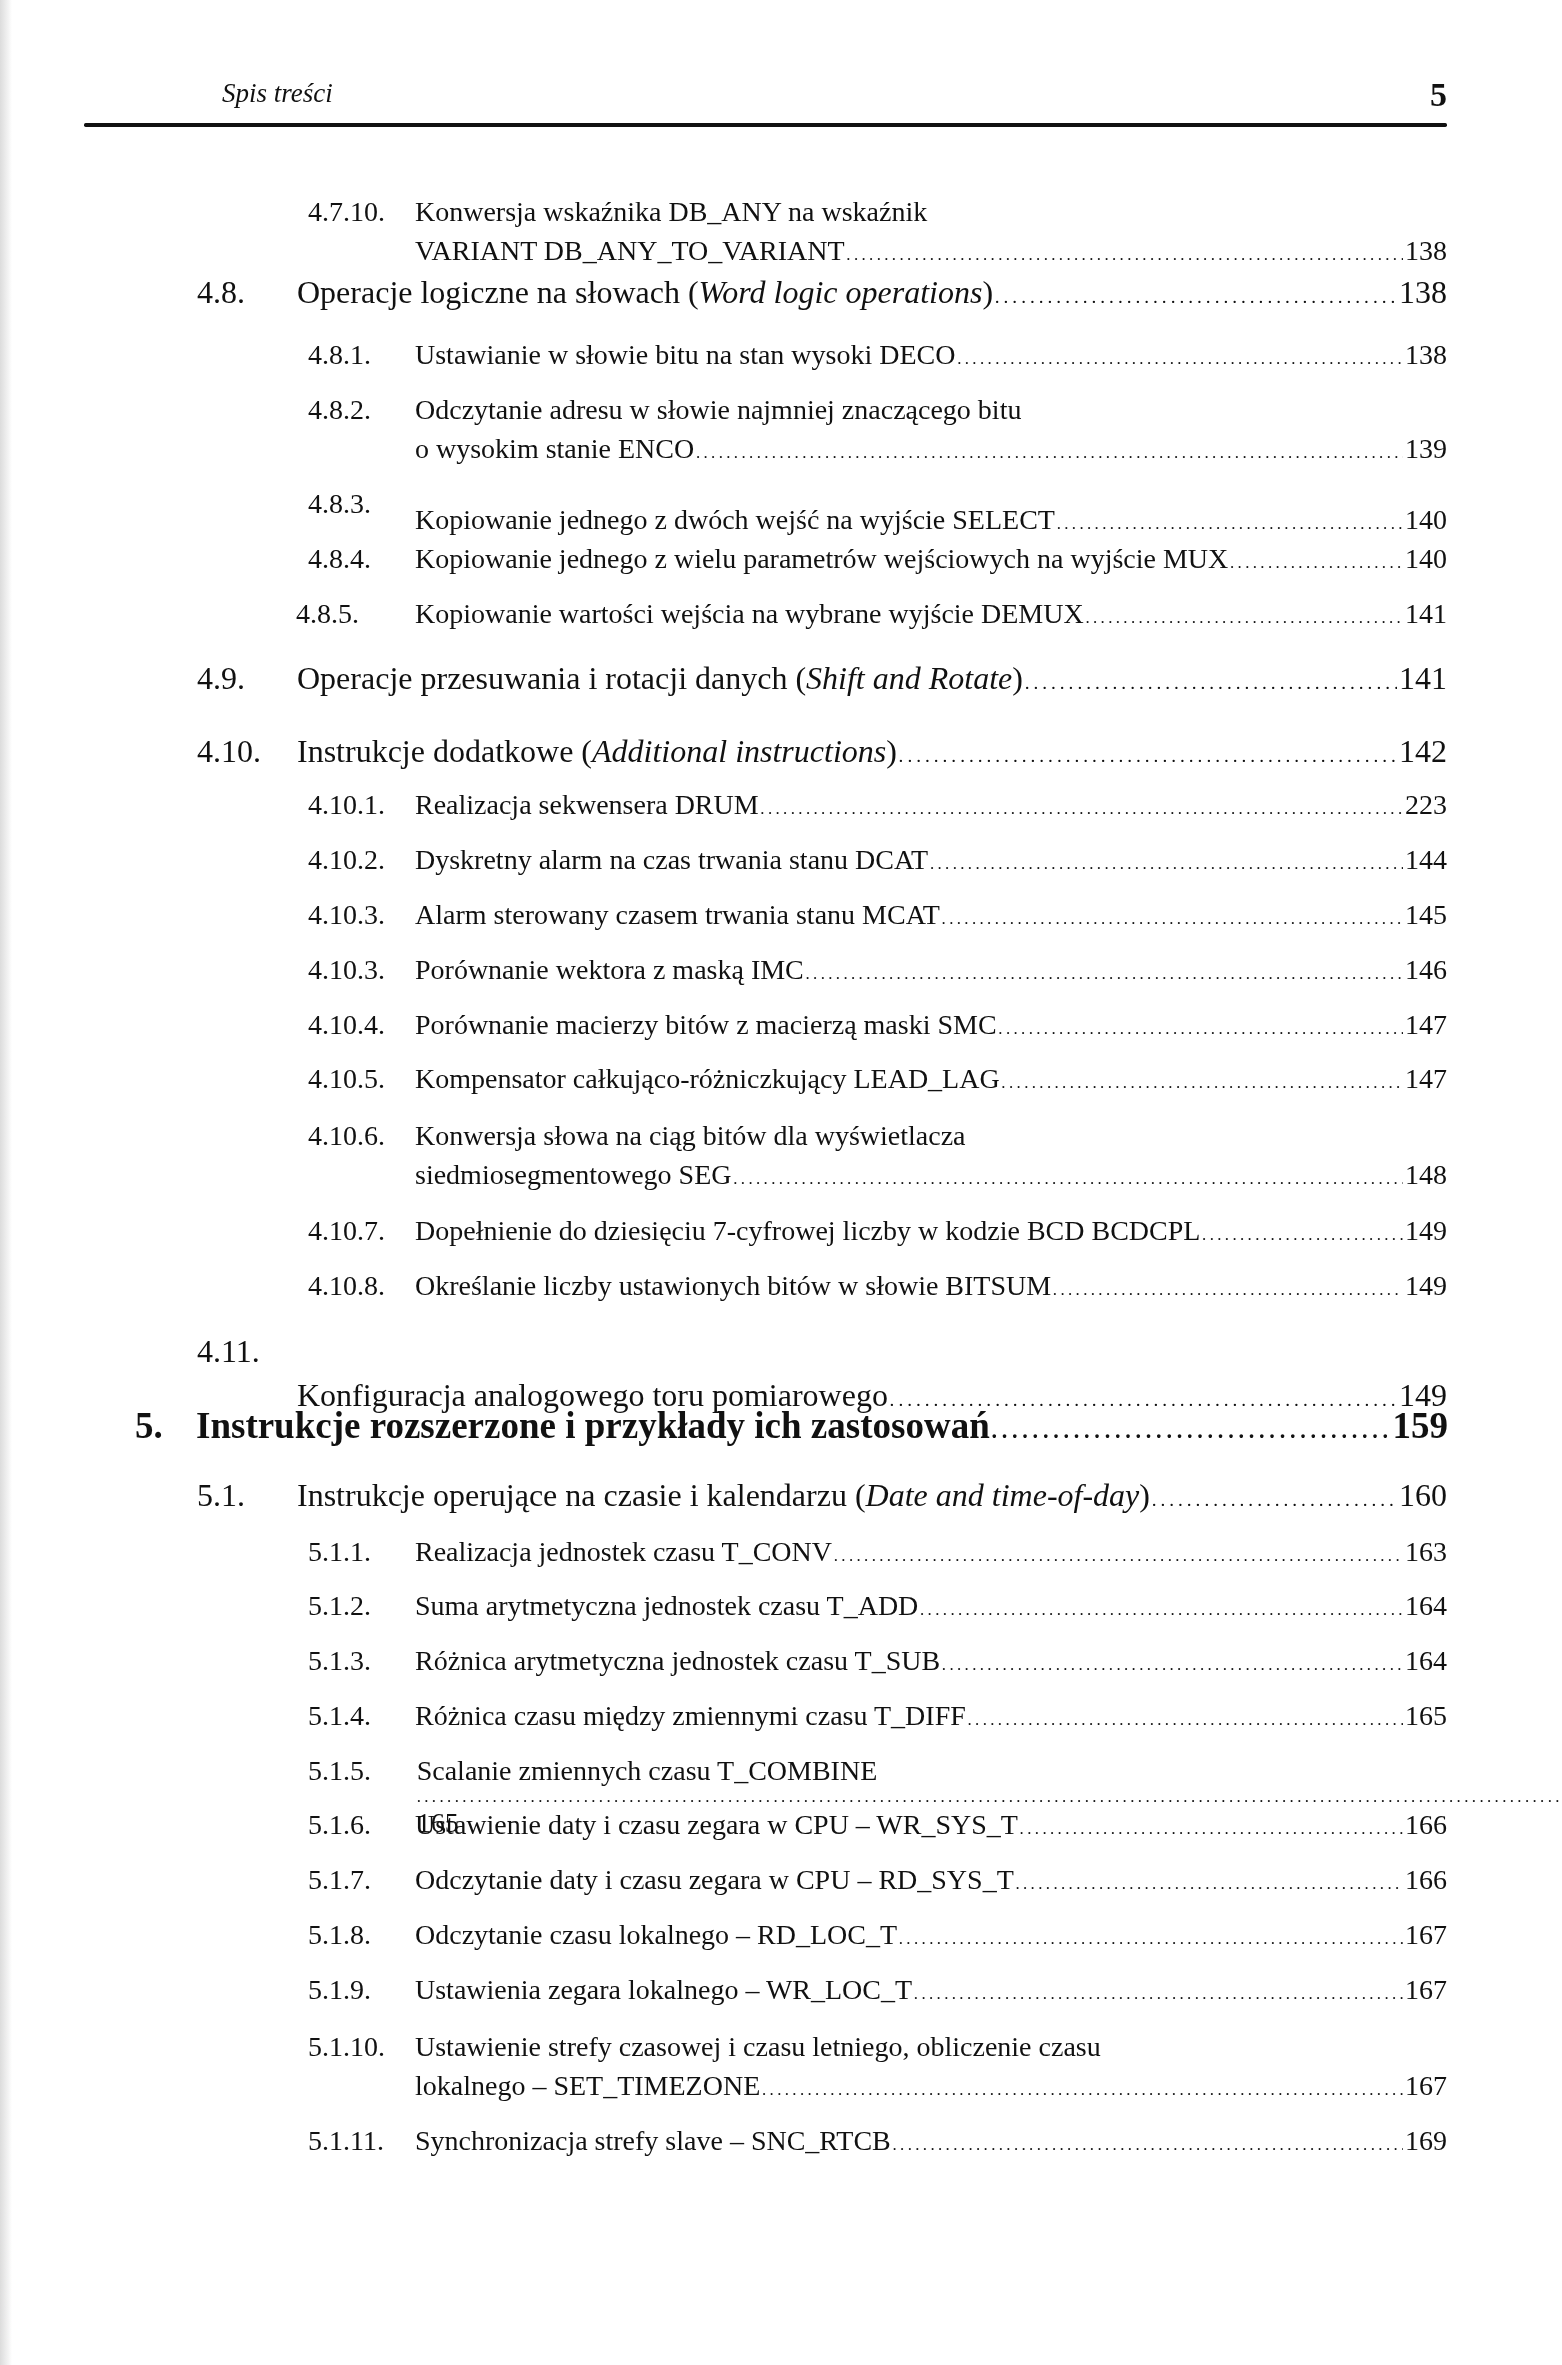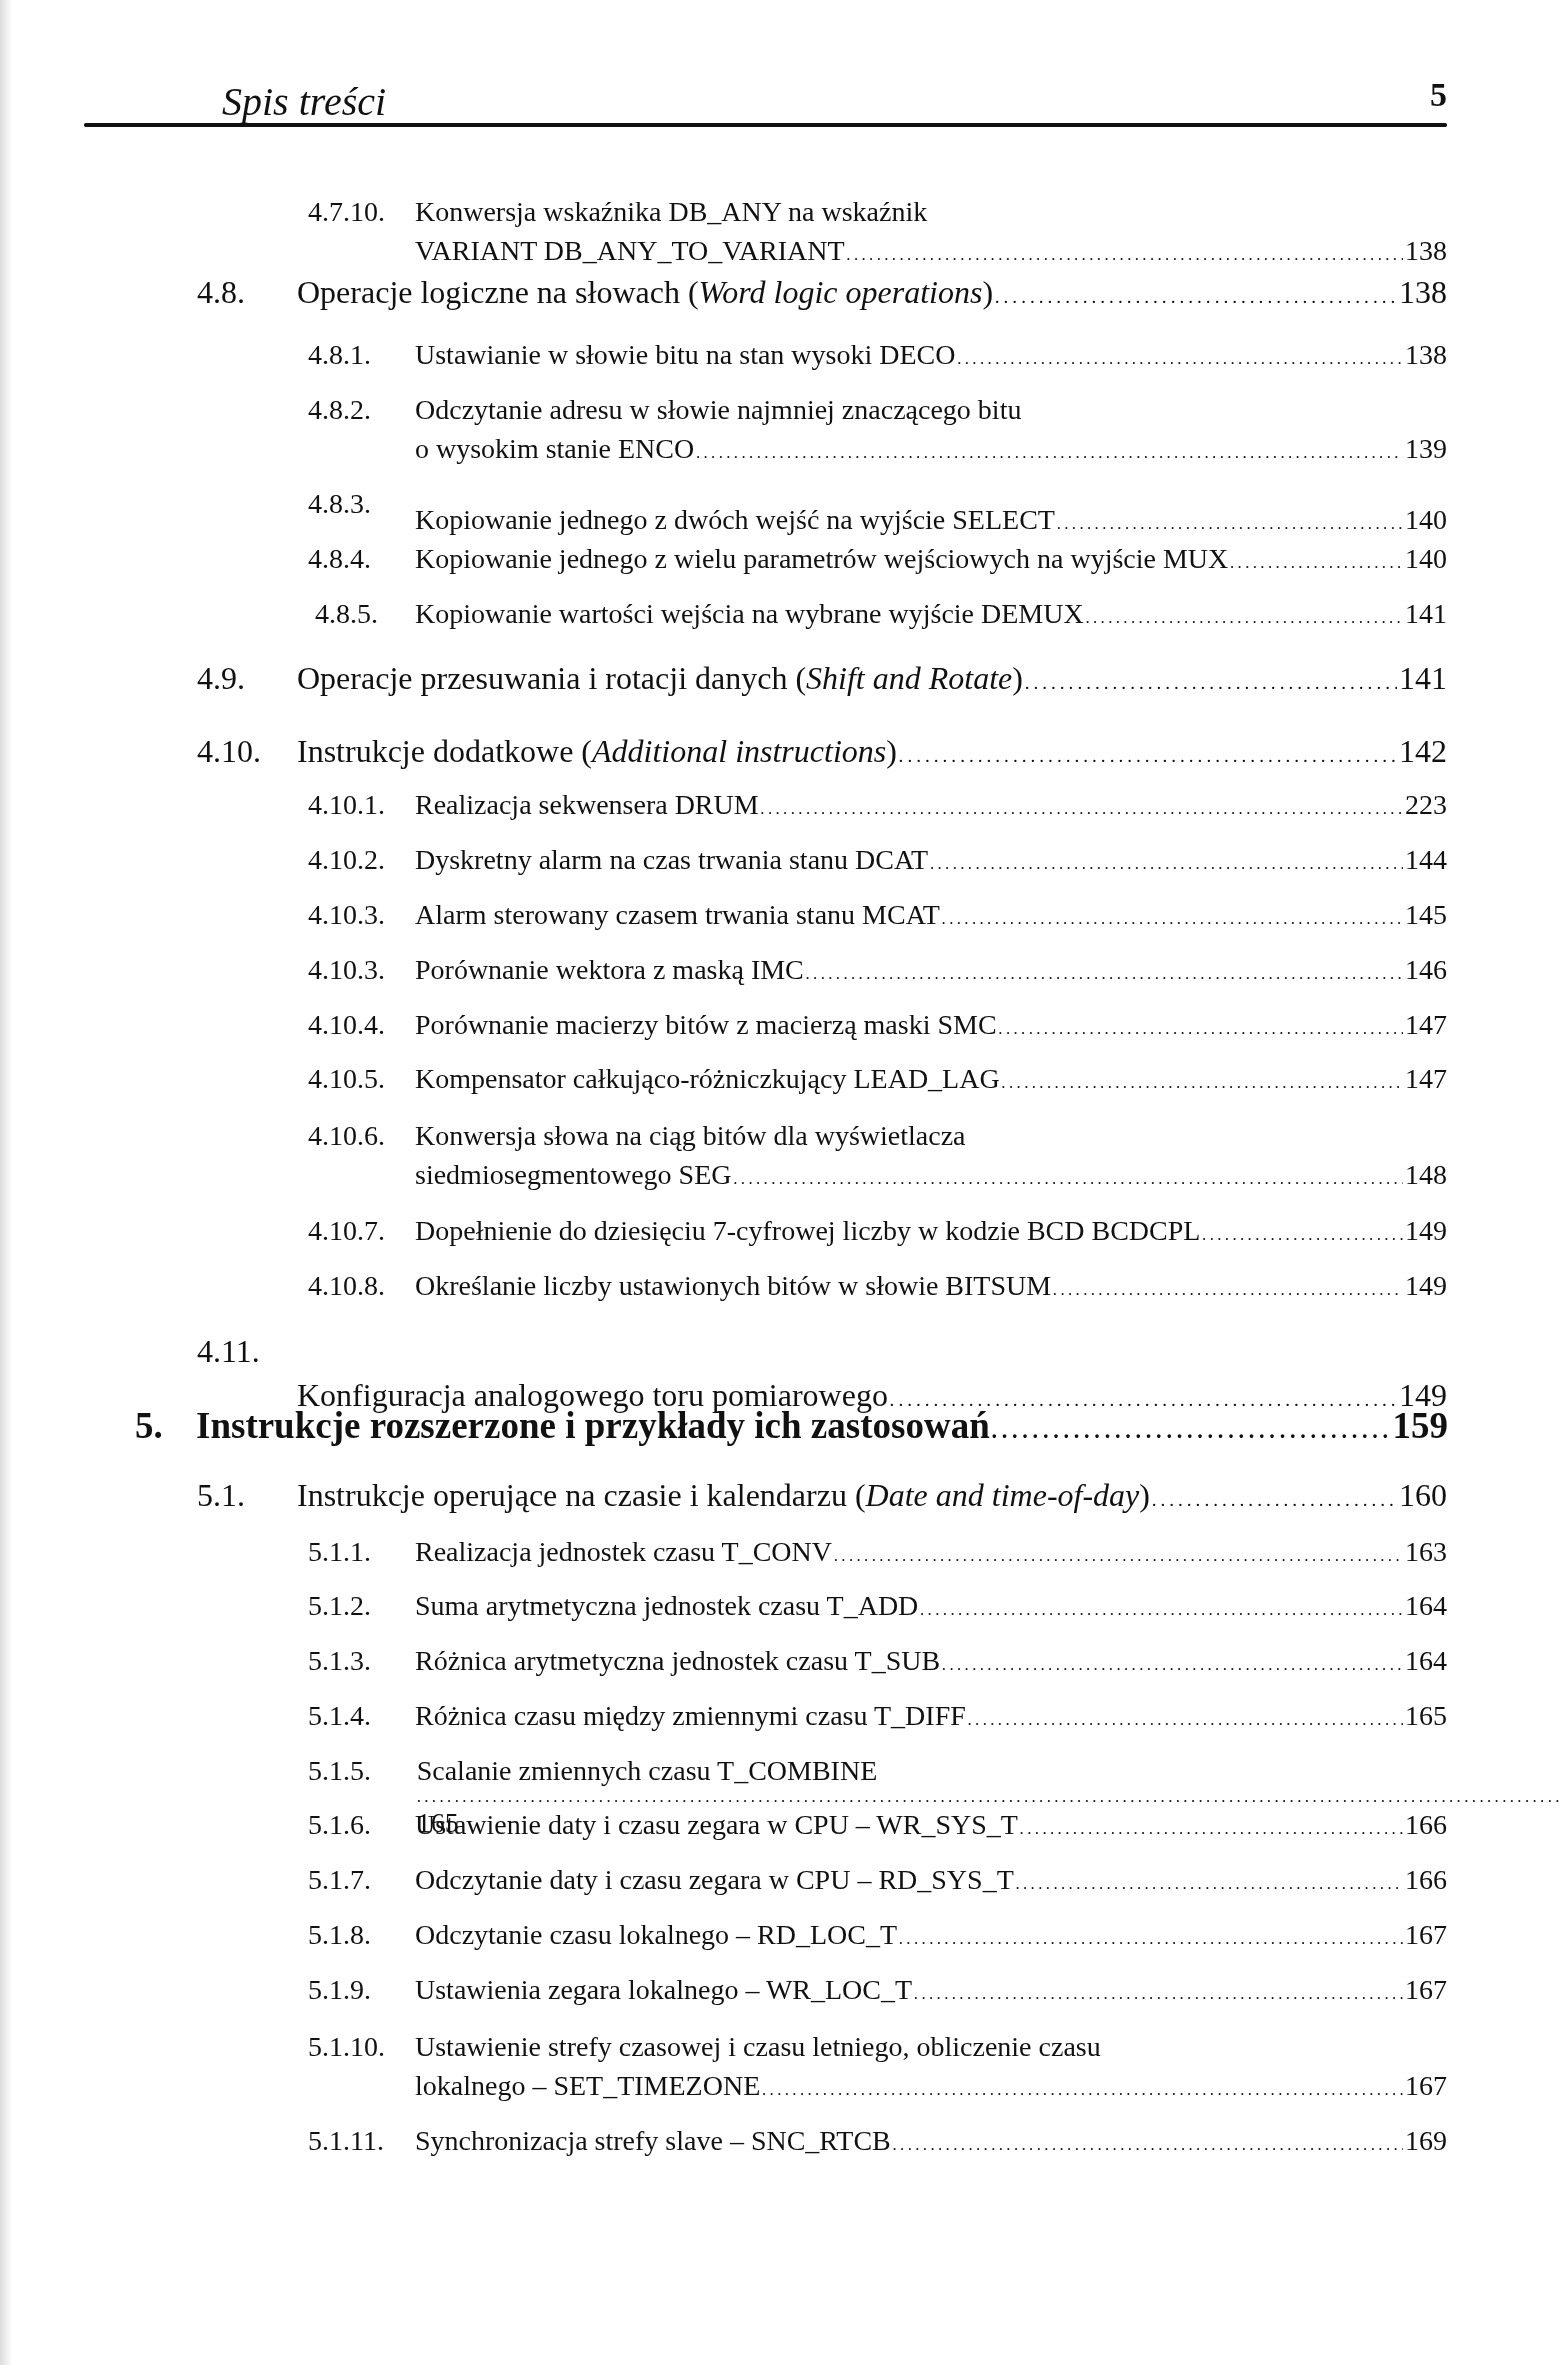--- a/index.html
+++ b/index.html
@@ -11,21 +11,21 @@
   }
   .spine {
     position: absolute; left: 0; top: 0; width: 11.8px; height: 2366px;
     background: linear-gradient(to right, #dcdcdc, #f4f4f4 70%, #ffffff);
   }
   .header {
     position: absolute; left: 181px; top: 76px; width: 1266px; height: 51px;
   }
   .header .title {
     position: absolute; left: 41px; top: 1.7px;
-    font-style: italic; font-size: 40px;
+    font-style: italic; font-size: 27px;
   }
   .header .pageno {
     position: absolute; right: 0; top: 0;
     font-weight: bold; font-size: 34px;
   }
   .rule {
     position: absolute; left: 84px; top: 123px; width: 1363px; height: 4.2px;
     background: #111111; border-radius: 1.7px;
   }
   .toc { position: absolute; left: 0; top: 0; width: 1562px; }
@@ -110,21 +110,21 @@
     </div>
     <div class="entry lvl3" style="top: 543px;">
       <span class="num" style="left: 308px; top: 0px;">4.8.4.</span>
       <div class="line" style="left: 415px; top: 0px; width: 1032px;">
         <span class="text">Kopiowanie jednego z wielu parametrów wejściowych na wyjście MUX</span>
         <span class="leader"></span>
         <span class="page">140</span>
       </div>
     </div>
     <div class="entry lvl3" style="top: 598px;">
-      <span class="num" style="left: 315px; top: 0px;">4.8.5.</span>
+      <span class="num" style="left: 296px; top: 0px;">4.8.5.</span>
       <div class="line" style="left: 415px; top: 0px; width: 1032px;">
         <span class="text">Kopiowanie wartości wejścia na wybrane wyjście DEMUX</span>
         <span class="leader"></span>
         <span class="page">141</span>
       </div>
     </div>
     <div class="entry lvl2" style="top: 660px;">
       <span class="num" style="left: 197px; top: 0px;">4.9.</span>
       <div class="line" style="left: 297px; top: 0px; width: 1150px;">
         <span class="text"><span>Operacje przesuwania i rotacji danych (</span><span class="it">Shift and Rotate</span><span>)</span></span>

